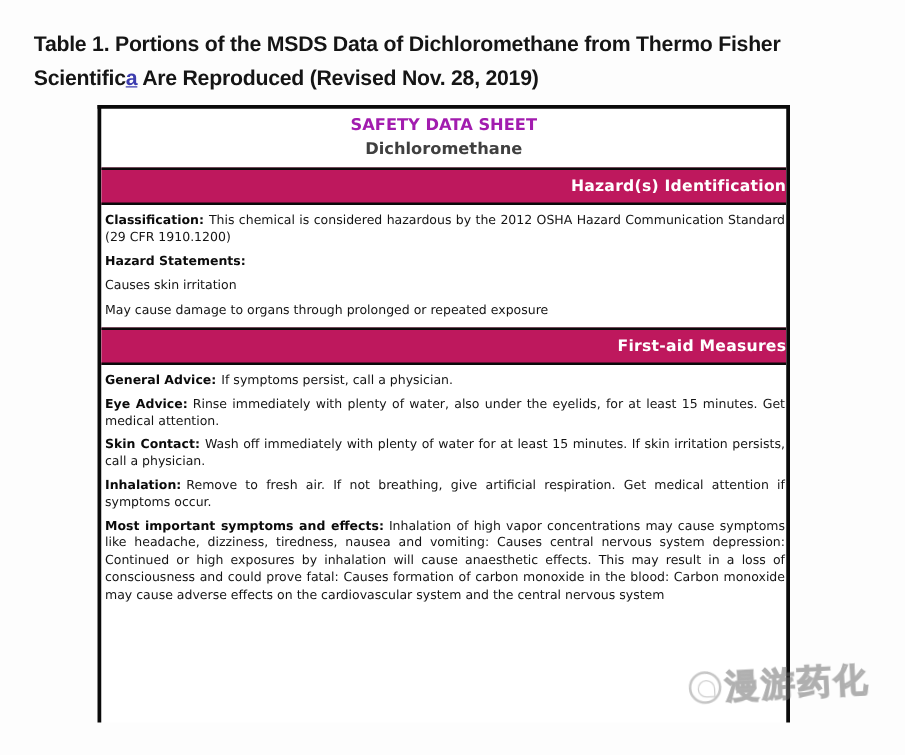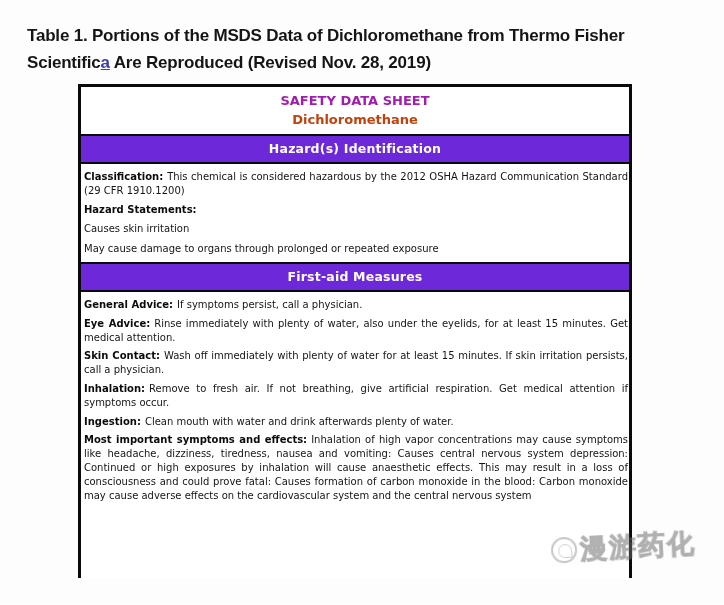--- a/index.html
+++ b/index.html
@@ -54,28 +54,28 @@
   }
   .sds-title {
     font-weight: bold;
     font-size: 13px;
     color: #a21caf;
   }
   .sds-subtitle {
     font-weight: bold;
     font-size: 13px;
     margin-top: 4px;
-    color: #c2410c;
+    color: #404040;
   }
   .section-header {
-    background: #6d28d9;
+    background: #be185d;
     color: #ffffff;
     font-weight: bold;
     font-size: 12.5px;
-    text-align: center;
+    text-align: right;
     padding: 5px 0 6px 0;
     border-top: 2px solid #0a0a0a;
     border-bottom: 2px solid #0a0a0a;
     letter-spacing: 0.2px;
   }
   .section-body {
     padding: 6px 1px 6px 3px;
     font-size: 10px;
     line-height: 13.8px;
     color: #141414;
@@ -149,21 +149,20 @@
       <p class="row statement"><span>May cause damage to organs through prolonged or repeated exposure</span></p>
     </div>
 
     <div class="section-header">First-aid Measures</div>
 
     <div class="section-body">
       <p class="row"><b>General Advice:</b><span>If symptoms persist, call a physician.</span></p>
       <p class="row justify"><b>Eye Advice:</b><span>Rinse immediately with plenty of water, also under the eyelids, for at least 15 minutes. Get medical attention.</span></p>
       <p class="row justify"><b>Skin Contact:</b><span>Wash off immediately with plenty of water for at least 15 minutes. If skin irritation persists, call a physician.</span></p>
       <p class="row justify"><b>Inhalation:</b><span>Remove to fresh air. If not breathing, give artificial respiration. Get medical attention if symptoms occur.</span></p>
-      <p class="row"><b>Ingestion:</b><span>Clean mouth with water and drink afterwards plenty of water.</span></p>
       <p class="row justify"><b>Most important symptoms and effects:</b><span>Inhalation of high vapor concentrations may cause symptoms like headache, dizziness, tiredness, nausea and vomiting: Causes central nervous system depression: Continued or high exposures by inhalation will cause anaesthetic effects. This may result in a loss of consciousness and could prove fatal: Causes formation of carbon monoxide in the blood: Carbon monoxide may cause adverse effects on the cardiovascular system and the central nervous system</span></p>
     </div>
 
   </div>
 
   <div class="watermark">
     <span class="wm-logo"></span>
     <span class="wm-text">漫游药化</span>
   </div>
 

